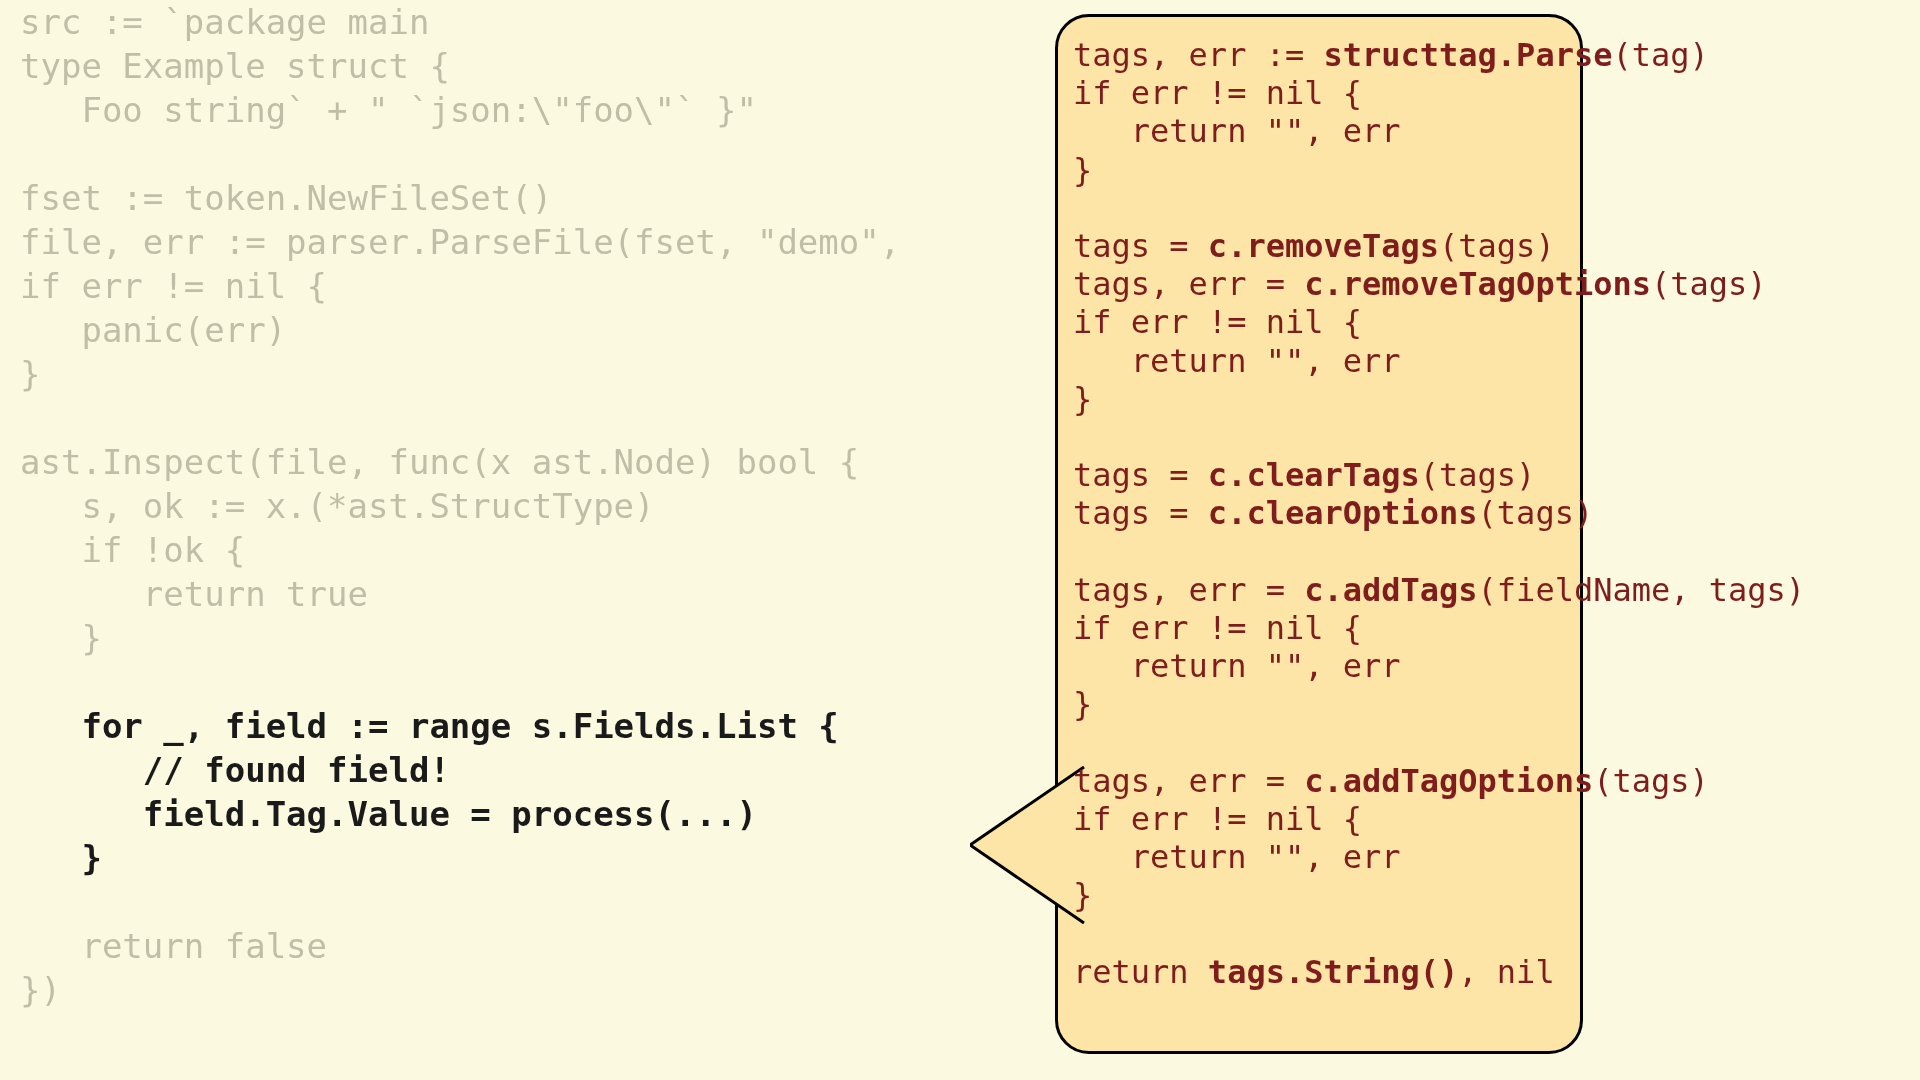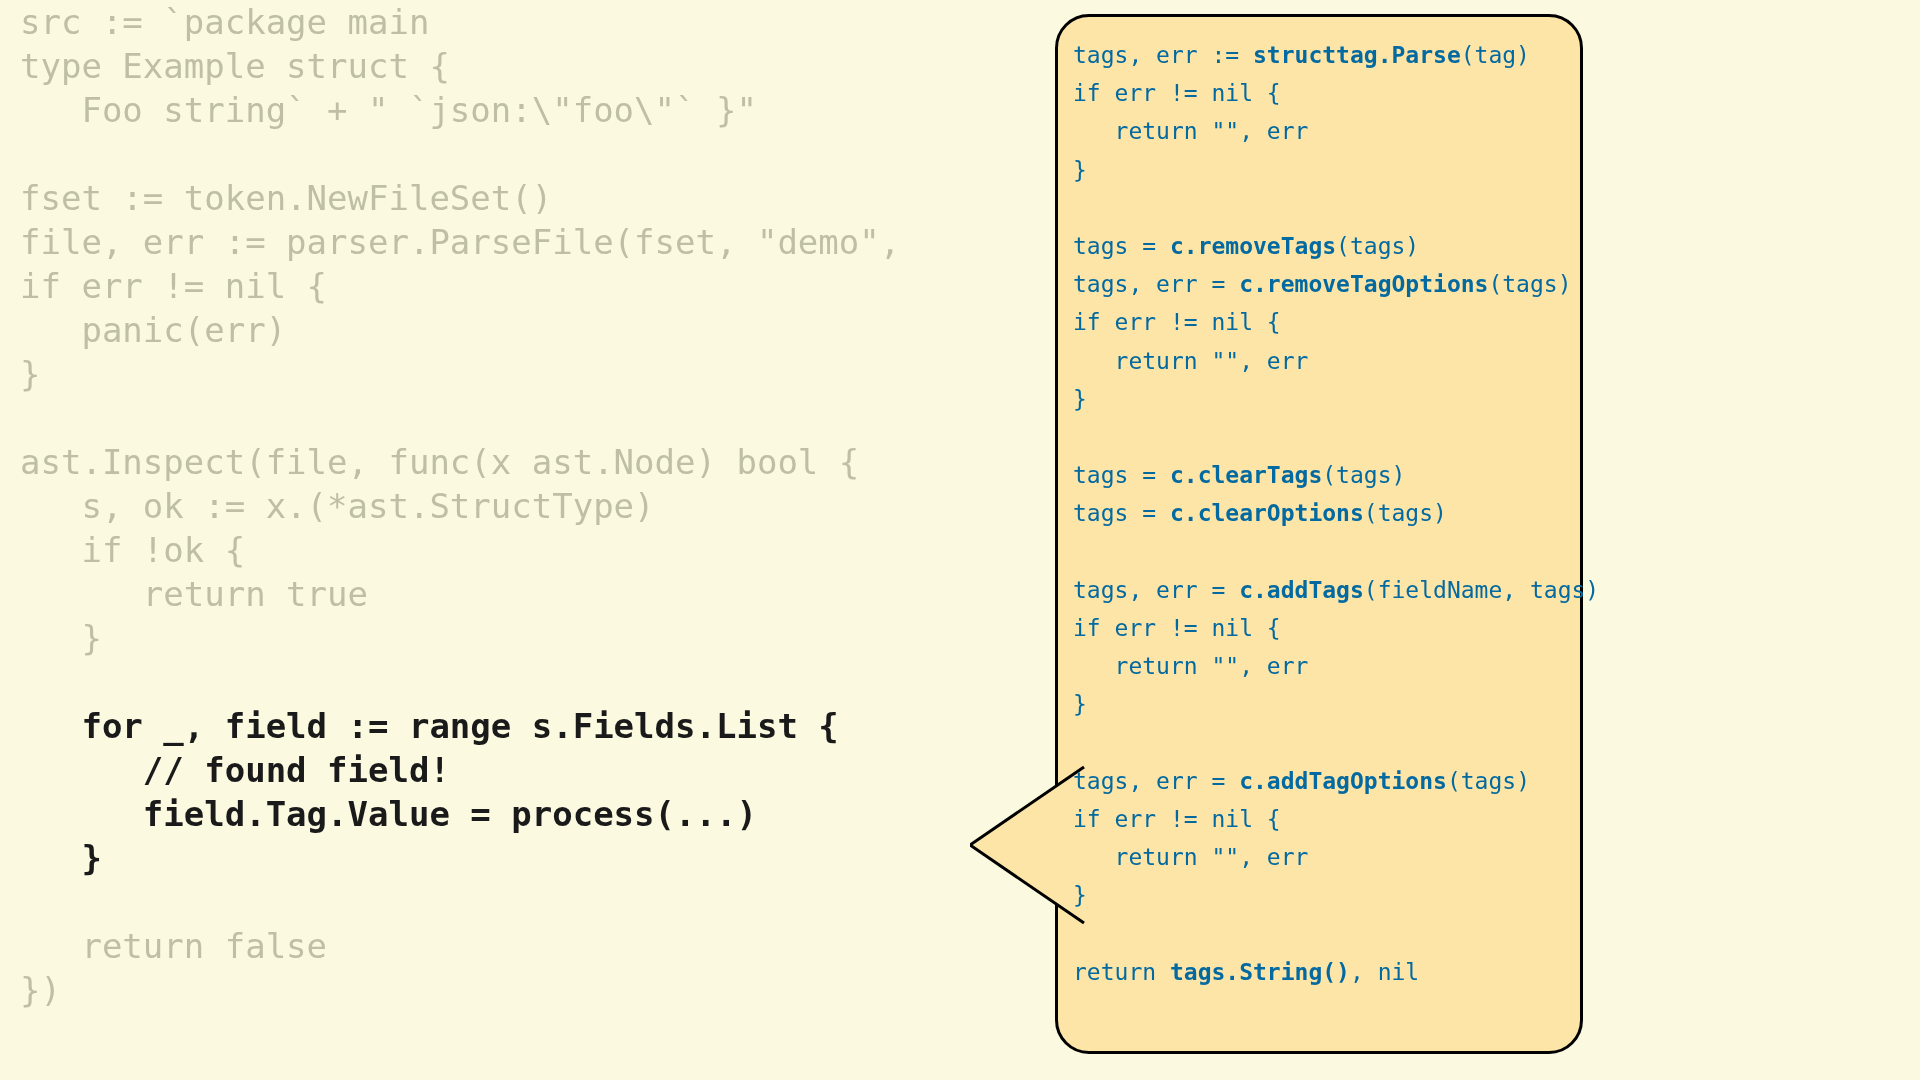--- a/index.html
+++ b/index.html
@@ -37,24 +37,24 @@
     height: 1040px;
     background: #fce5a7;
     border: 3px solid #000;
     border-radius: 34px;
     box-sizing: border-box;
   }
   .callout-text {
     position: absolute;
     left: 1073px;
     top: 36px;
-    font-size: 23px;
+    font-size: 32px;
     line-height: 38.2px;
     white-space: pre;
-    color: #0369a1;
+    color: #7f1d1d;
   }
   .callout-text b { font-weight: 800; }
   .pointer {
     position: absolute;
     left: 970px;
     top: 760px;
     width: 120px;
     height: 170px;
   }
 </style>

